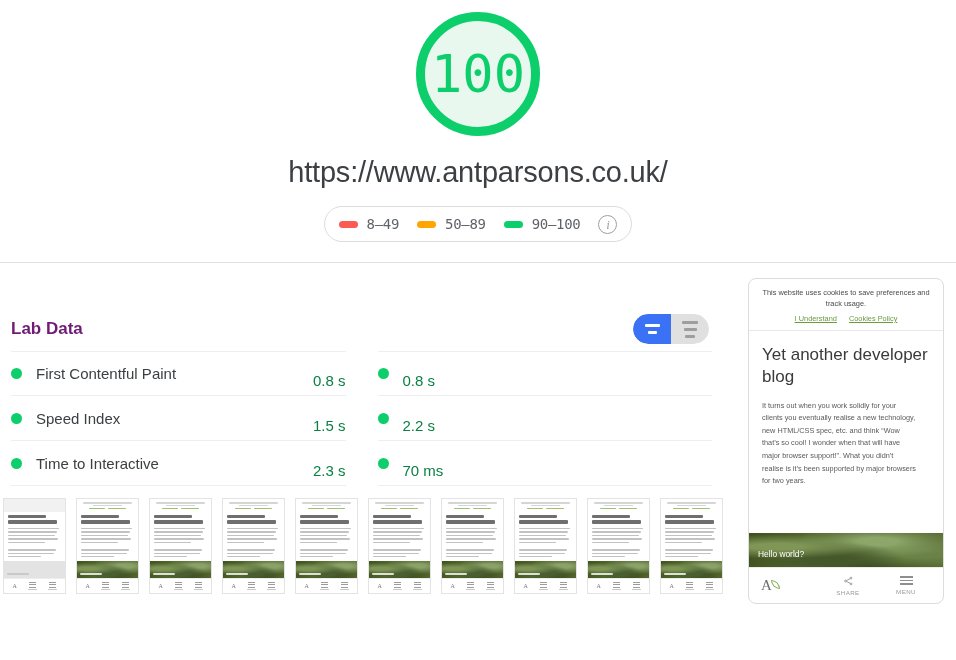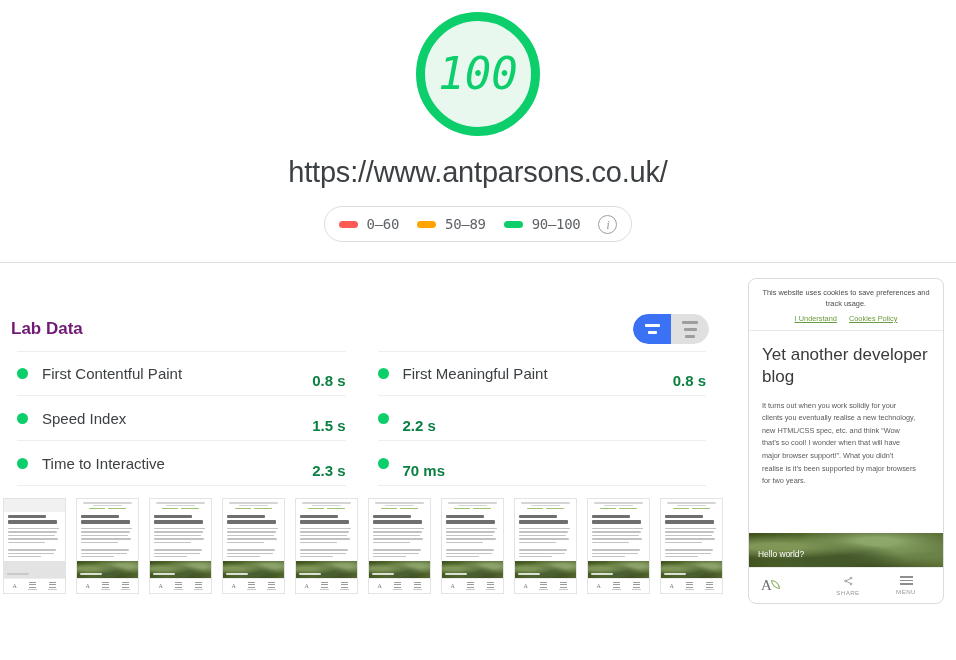--- a/index.html
+++ b/index.html
@@ -22,25 +22,24 @@
   }
   .gauge-wrap { width: 124px; height: 124px; position: relative; }
   .gauge {
     width: 124px; height: 124px; border-radius: 50%;
     background: #e8f8ef;
     border: 9px solid #0cce6b;
     display: flex; align-items: center; justify-content: center;
   }
   .gauge-score {
     font-family: "DejaVu Sans Mono", "Liberation Mono", monospace;
-    font-size: 44px;
+    font-size: 52px;
     color: #0cce6b;
     line-height: 1;
     letter-spacing: 0px;
-    font-style: italic;
   }
   .site-url {
     margin-top: 20px;
     font-size: 29px;
     color: #3c4043;
     font-weight: 400;
     letter-spacing: -0.2px;
   }
   .legend {
     margin-top: 17px;
@@ -85,33 +84,33 @@
   }
   .toggle-btn.active { background: #3b72f5; border-radius: 15px 0 0 15px; }
   .toggle-btn.inactive { background: #e0e0e0; border-radius: 0 15px 15px 0; }
   .bar { height: 3px; border-radius: 1px; }
   .toggle-btn.active .bar { background: #ffffff; }
   .toggle-btn.inactive .bar { background: #9e9e9e; }
 
   .metrics {
     display: flex;
     width: 723px;
-    padding: 0 17px;
+    padding: 0 11px;
     gap: 32px;
   }
   .metric-col { flex: 1; }
   .metric-row {
     display: flex; align-items: center;
     height: 45px;
     border-bottom: 1px solid #eceff1;
   }
   .metric-row:first-child { border-top: 1px solid #eceff1; }
   .metric-dot { width: 11px; height: 11px; border-radius: 50%; background: #0cce6b; margin-right: 14px; flex: none; }
   .metric-name { font-size: 15px; color: #3c4043; flex: 1; }
-  .metric-value { font-size: 15px; font-weight: bold; color: #0b8043; margin-top: 14px; }
+  .metric-value { font-size: 15px; font-weight: normal; color: #0b8043; margin-top: 14px; }
 
   
   .filmstrip {
     display: flex; gap: 10px;
     padding: 12px 0 0 3px;
     width: 740px;
   }
   .thumb {
     width: 63px; height: 96px;
     background: #ffffff;
@@ -222,21 +221,21 @@
       <div class="gauge">
         <span class="gauge-score">100</span>
       </div>
     </div>
 
     <div class="site-url">https://www.antparsons.co.uk/</div>
 
     <div class="legend">
       <div class="legend-item">
         <span class="legend-swatch" style="background:#fc5b53"></span>
-        <span class="legend-label">0–60</span>
+        <span class="legend-label">8–49</span>
       </div>
       <div class="legend-item">
         <span class="legend-swatch" style="background:#ffa400"></span>
         <span class="legend-label">50–89</span>
       </div>
       <div class="legend-item">
         <span class="legend-swatch" style="background:#0cce6b"></span>
         <span class="legend-label">90–100</span>
       </div>
       <div class="info-icon">i</div>
@@ -275,21 +274,20 @@
         <div class="metric-row">
           <span class="metric-dot"></span>
           <span class="metric-name">Time to Interactive</span>
           <span class="metric-value">2.3 s</span>
         </div>
       </div>
 
       <div class="metric-col">
         <div class="metric-row">
           <span class="metric-dot"></span>
-          <span class="metric-name">First Meaningful Paint</span>
           <span class="metric-value">0.8 s</span>
         </div>
         <div class="metric-row">
           <span class="metric-dot"></span>
           <span class="metric-value">2.2 s</span>
         </div>
         <div class="metric-row">
           <span class="metric-dot"></span>
           <span class="metric-value">70 ms</span>
         </div>

